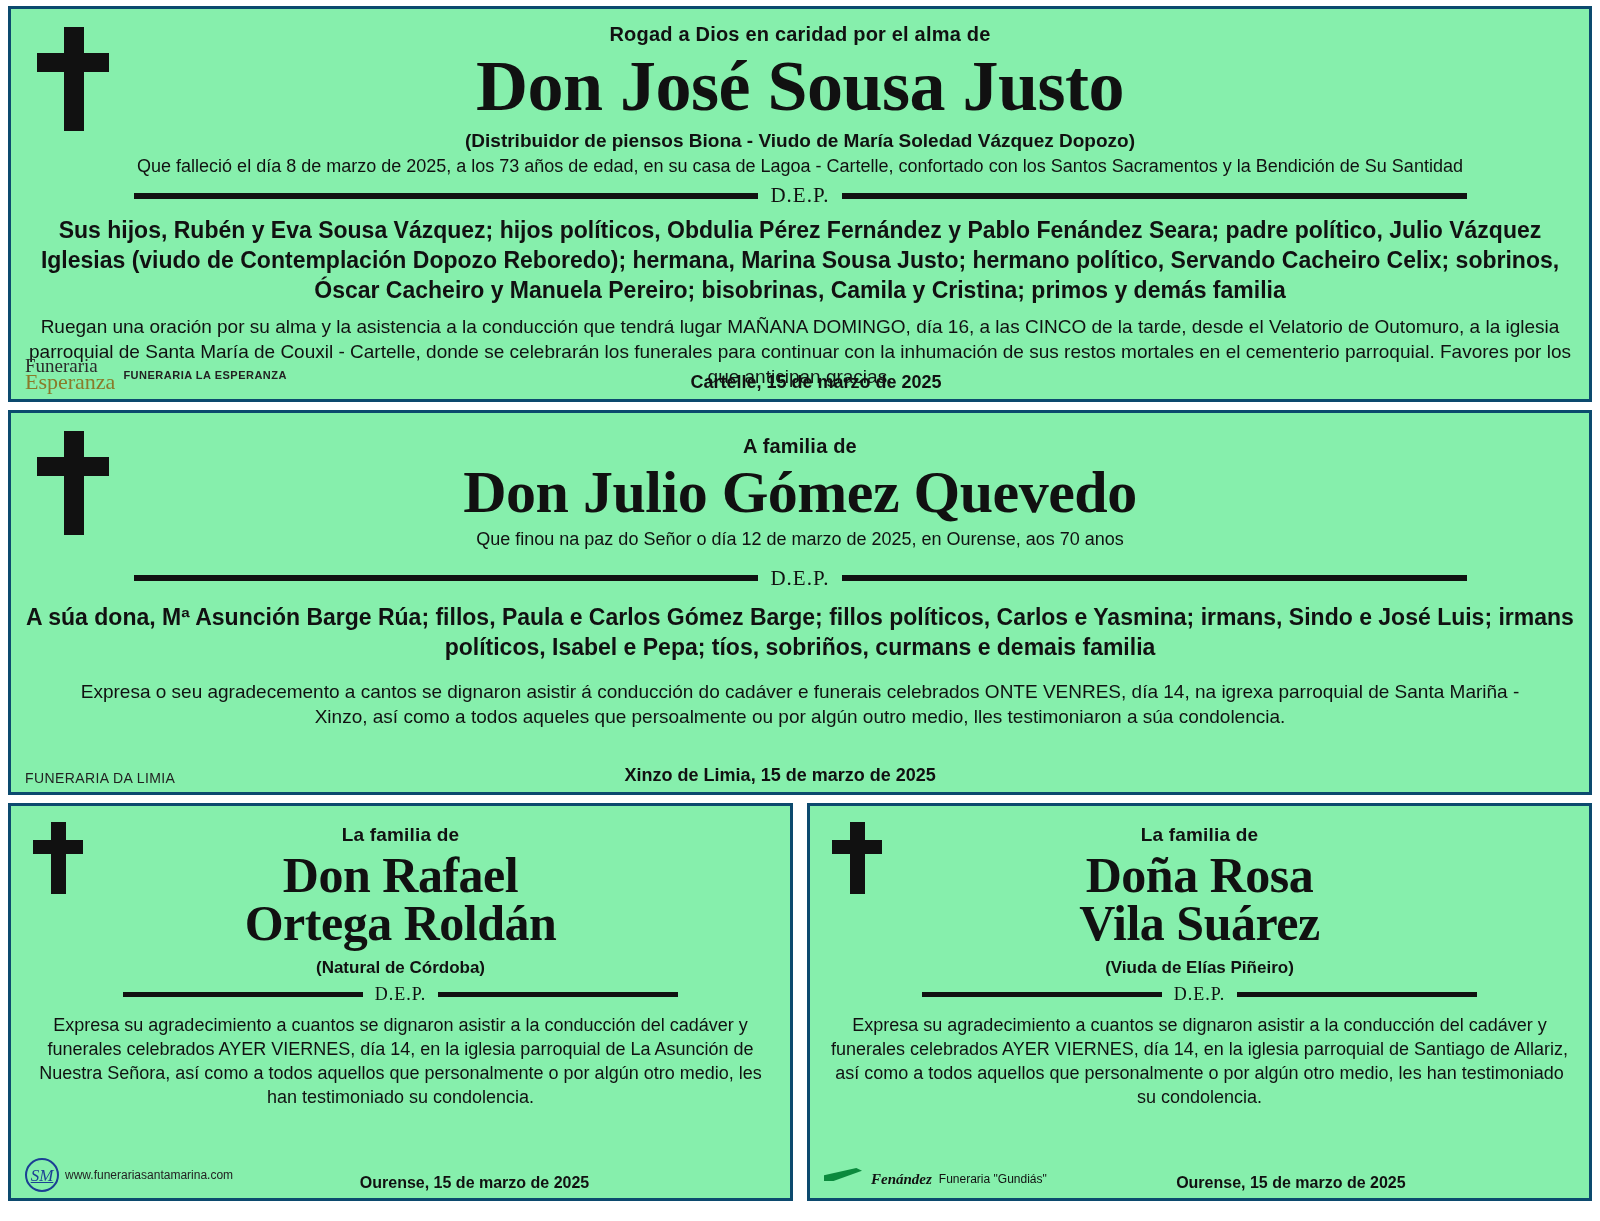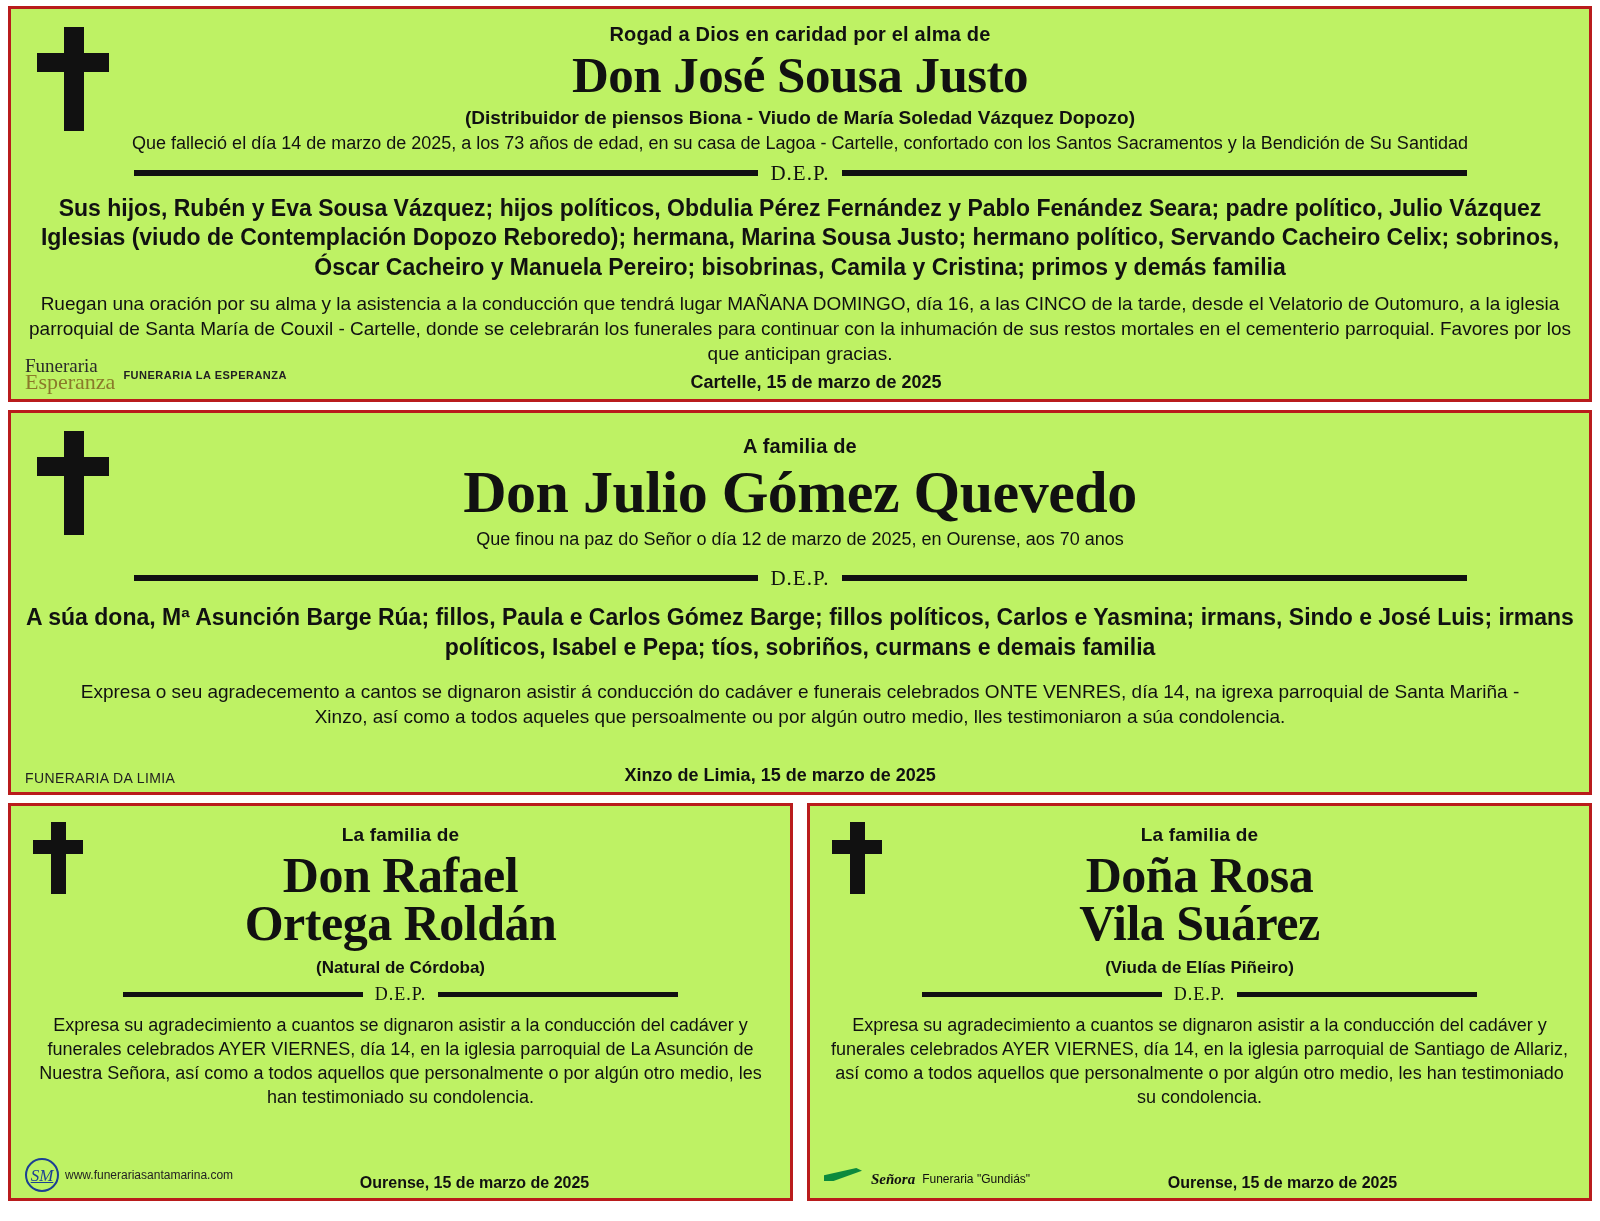--- a/index.html
+++ b/index.html
@@ -18,22 +18,22 @@
     width: 1600px;
     height: 1221px;
     position: relative;
     box-sizing: border-box;
     padding: 6px 8px;
     display: flex;
     flex-direction: column;
     gap: 8px;
   }
   .notice {
-    border: 3px solid #b91c1c;
-    background: #bef264;
+    border: 3px solid #0c4a6e;
+    background: #86efac;
     position: relative;
     box-sizing: border-box;
     padding: 8px 14px 4px 14px;
   }
   .notice.big1 { height: 396px; }
   .notice.big2 { height: 385px; }
 
   .row-bottom {
     display: flex;
     gap: 14px;
@@ -80,21 +80,21 @@
 
   .lead {
     font-weight: bold;
     font-size: 20px;
     letter-spacing: .2px;
     margin: 6px 0 2px 0;
   }
   .name {
     font-family: "Liberation Serif", serif;
     font-weight: bold;
-    font-size: 51px;
+    font-size: 72px;
     line-height: 1.08;
     margin: 2px 0 4px 0;
     letter-spacing: -0.5px;
   }
   .name.two-line { font-size: 50px; }
   .subtitle {
     font-weight: bold;
     font-size: 19px;
     margin: 2px 0 3px 0;
   }
@@ -247,21 +247,21 @@
 
   <section class="notice big1">
     <div class="cross">
       <div class="v"></div>
         <div class="h"></div>
     </div>
     <div class="content">
       <div class="lead">Rogad a Dios en caridad por el alma de</div>
       <div class="name">Don José Sousa Justo</div>
       <div class="subtitle">(Distribuidor de piensos Biona - Viudo de María Soledad Vázquez Dopozo)</div>
-      <div class="deathline">Que falleció el día 14 de marzo de 2025, a los 73 años de edad, en su casa de Lagoa - Cartelle, confortado con los Santos Sacramentos y la Bendición de Su Santidad</div>
+      <div class="deathline">Que falleció el día 8 de marzo de 2025, a los 73 años de edad, en su casa de Lagoa - Cartelle, confortado con los Santos Sacramentos y la Bendición de Su Santidad</div>
       <div class="dep">
         <div class="bar"></div>
         <div class="txt">D.E.P.</div>
         <div class="bar"></div>
       </div>
       <div class="family">Sus hijos, Rubén y Eva Sousa Vázquez; hijos políticos, Obdulia Pérez Fernández y Pablo Fenández Seara; padre político, Julio Vázquez Iglesias (viudo de Contemplación Dopozo Reboredo); hermana, Marina Sousa Justo; hermano político, Servando Cacheiro Celix; sobrinos, Óscar Cacheiro y Manuela Pereiro; bisobrinas, Camila y Cristina; primos y demás familia</div>
       <div class="body-text">Ruegan una oración por su alma y la asistencia a la conducción que tendrá lugar MAÑANA DOMINGO, día 16, a las CINCO de la tarde, desde el Velatorio de Outomuro, a la iglesia parroquial de Santa María de Couxil - Cartelle, donde se celebrarán los funerales para continuar con la inhumación de sus restos mortales en el cementerio parroquial. Favores por los que anticipan gracias.</div>
     </div>
     <div class="footer-row">
       <div class="funeraria-logo">
@@ -345,21 +345,21 @@
           <div class="bar"></div>
         </div>
         <div class="body-text small">Expresa su agradecimiento a cuantos se dignaron asistir a la conducción del cadáver y funerales celebrados AYER VIERNES, día 14, en la iglesia parroquial de Santiago de Allariz, así como a todos aquellos que personalmente o por algún otro medio, les han testimoniado su condolencia.</div>
       </div>
       <div class="footer-row">
         <div class="gundias">
           <div class="g-mark">
               <div class="swoosh"></div>
             </div>
           <div>
-            <div class="g-name">Señora</div>
+            <div class="g-name">Fenández</div>
           </div>
           <div class="g-sub">Funeraria "Gundiás"</div>
         </div>
         <div class="bottom-date" style="flex:1 1 auto; text-align:center;">Ourense, 15 de marzo de 2025</div>
         <div style="width:40px;"></div>
       </div>
     </section>
 
   </div>
 </div>

